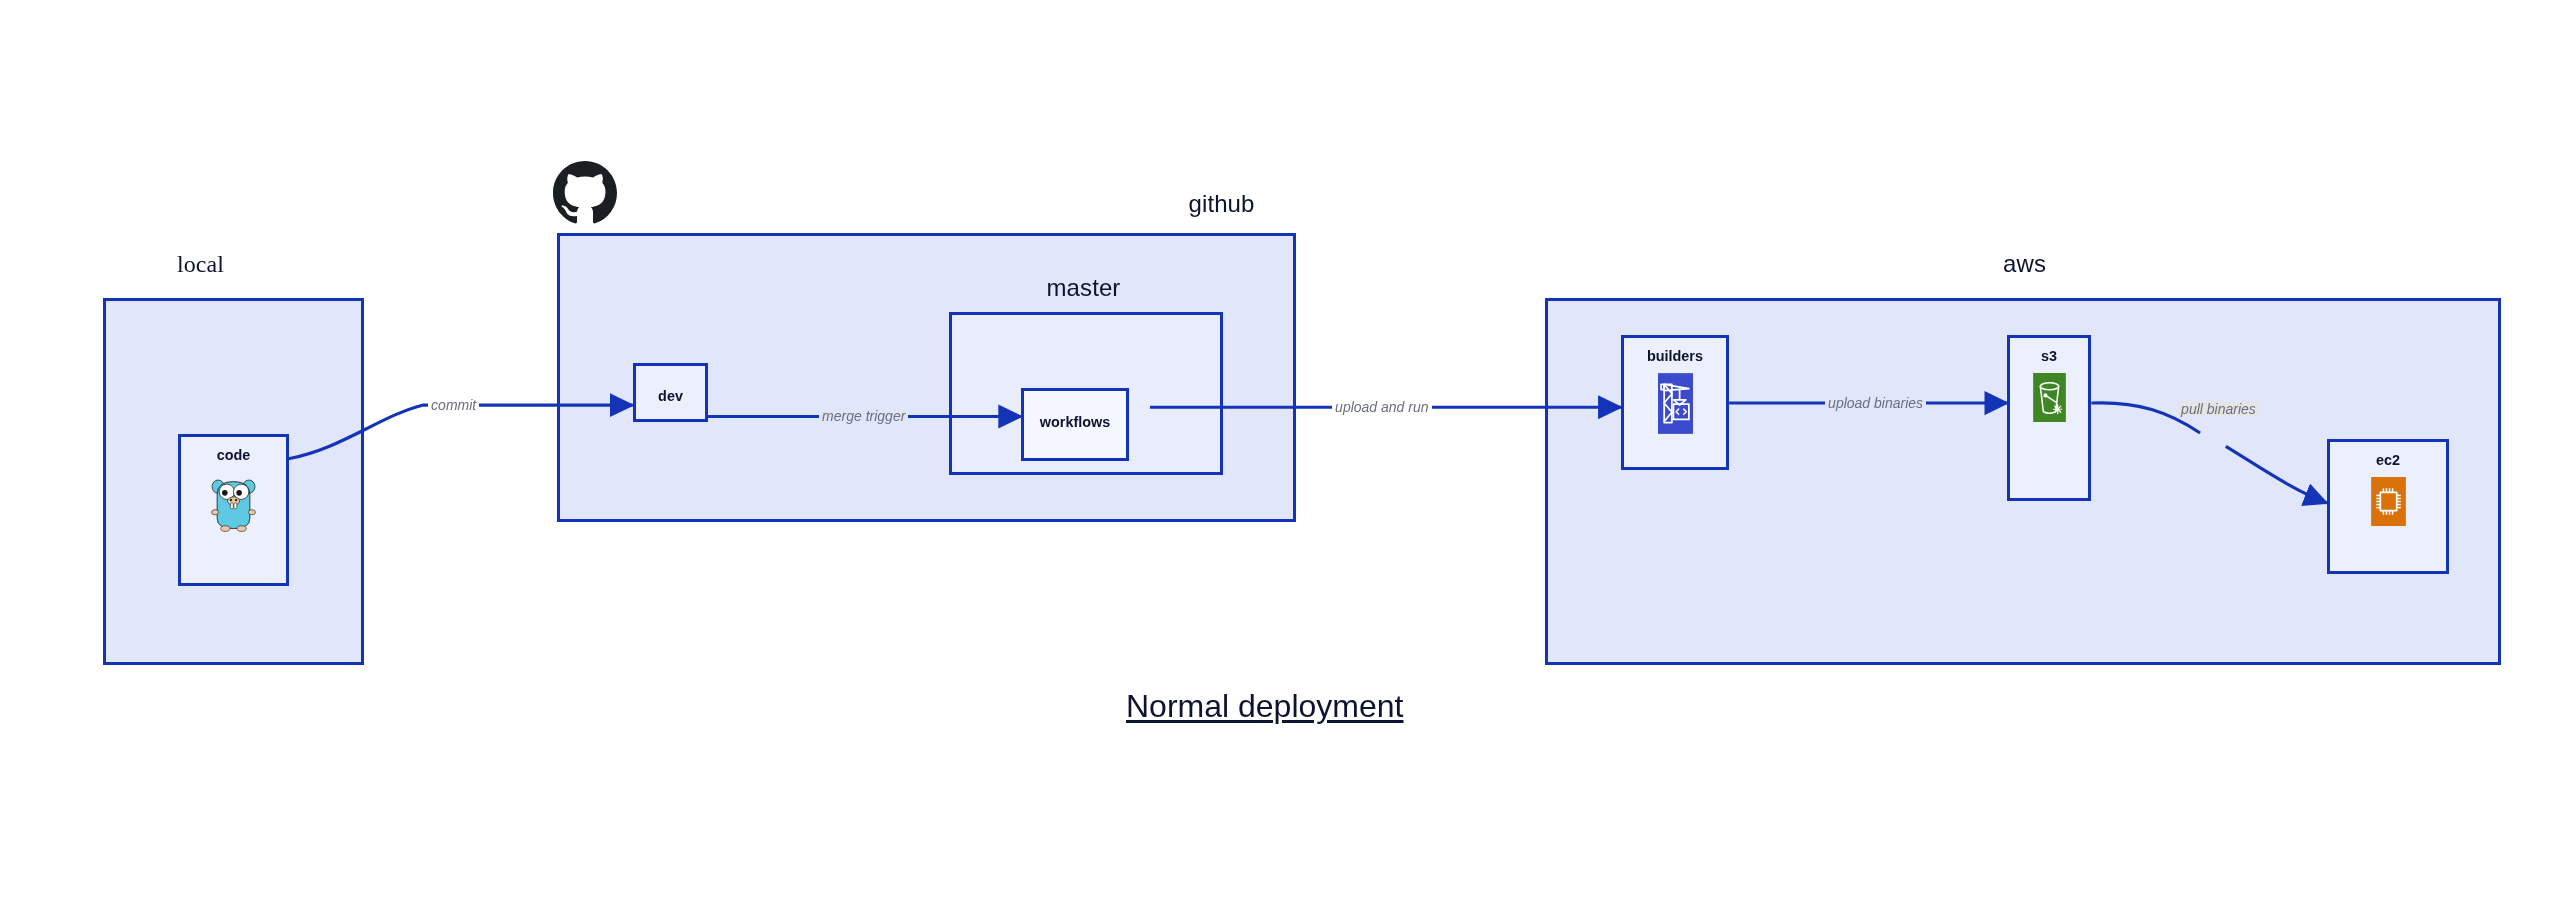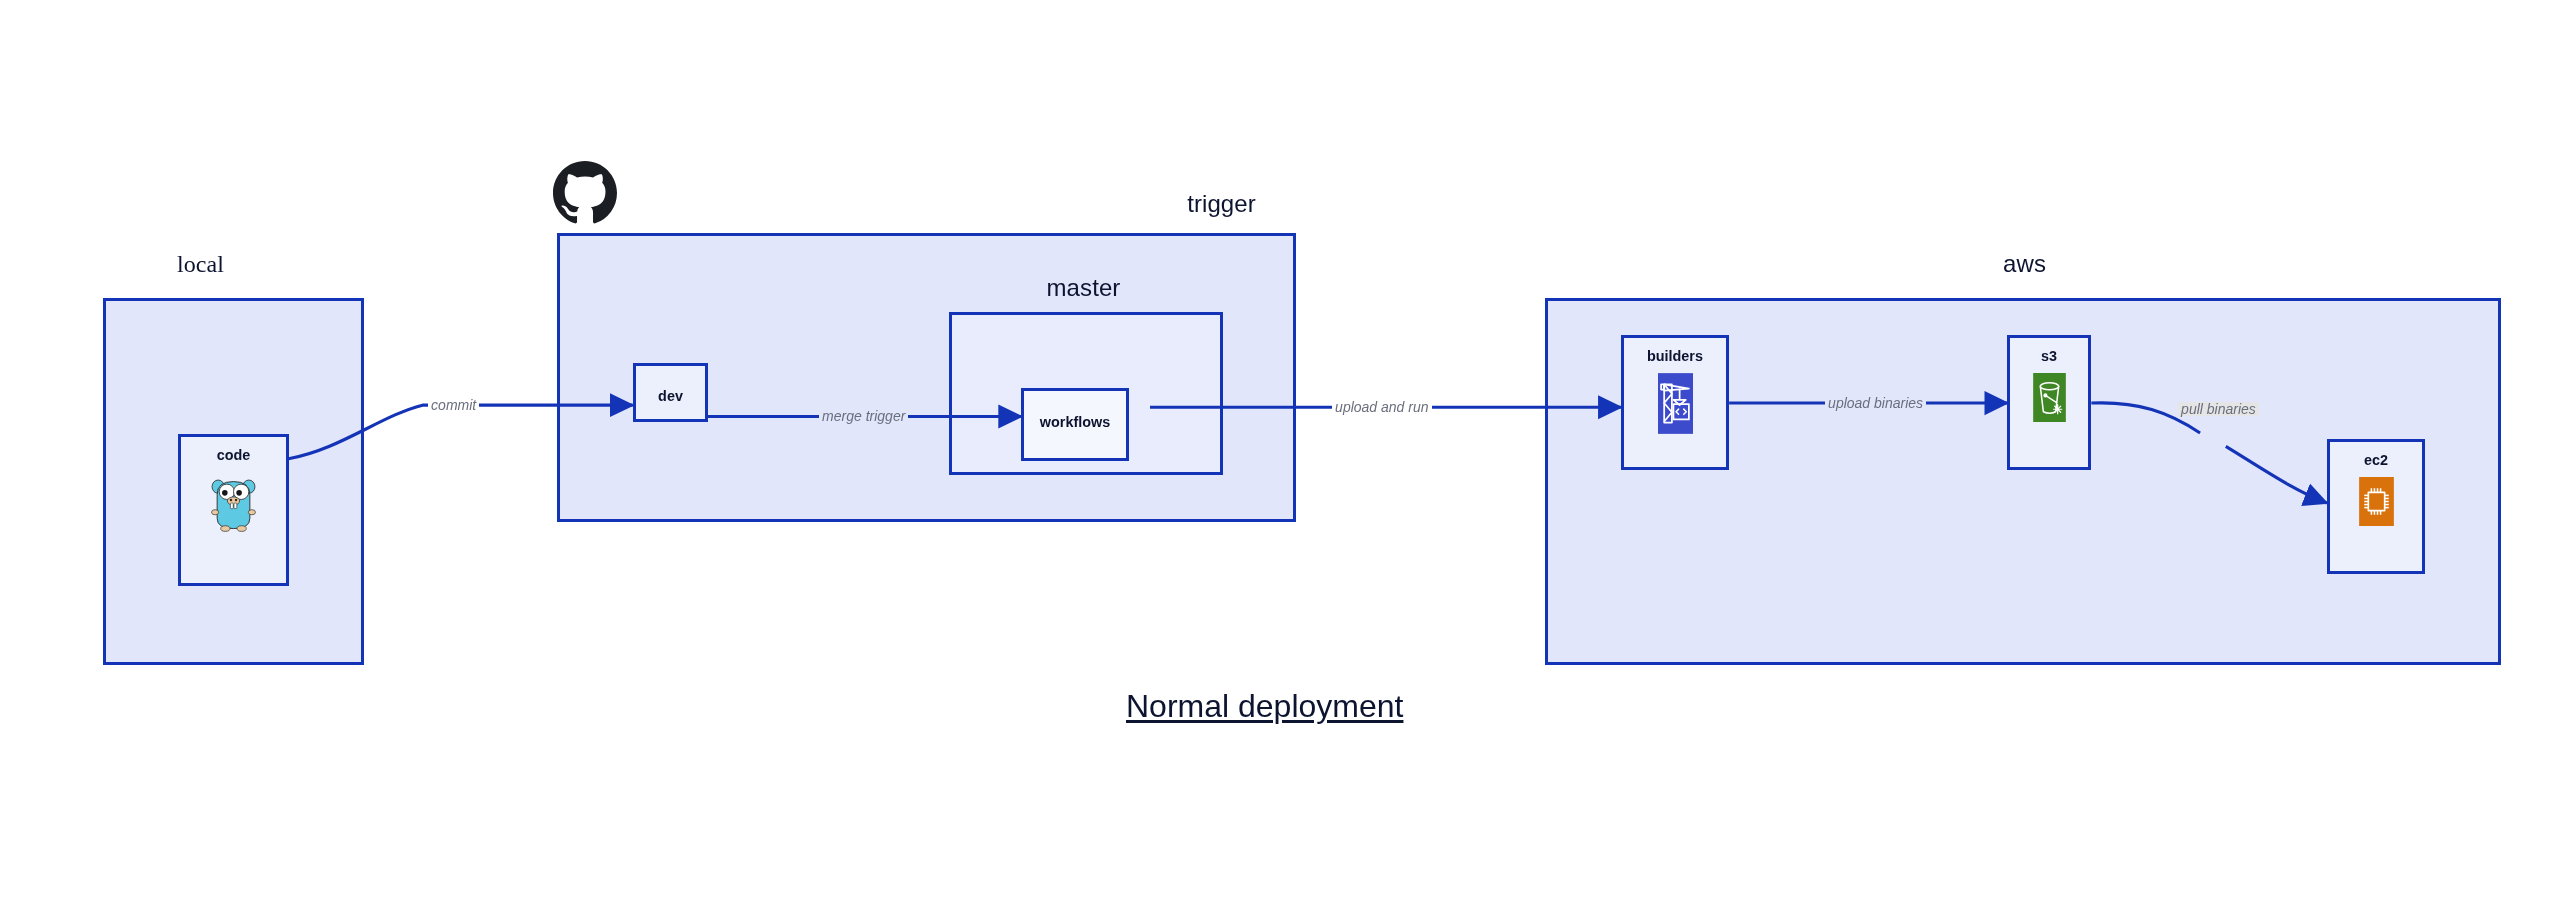--- a/index.html
+++ b/index.html
@@ -144,21 +144,21 @@
       <path fill="#1b1f23" fill-rule="evenodd" d="M8 0C3.58 0 0 3.58 0 8c0 3.54 2.29 6.53 5.47 7.59.4.07.55-.17.55-.38
         0-.19-.01-.82-.01-1.49-2.01.37-2.53-.49-2.69-.94-.09-.23-.48-.94-.82-1.13-.28-.15-.68-.52-.01-.53.63-.01
         1.08.58 1.23.82.72 1.21 1.87.87 2.33.66.07-.52.28-.87.51-1.07-1.78-.2-3.64-.89-3.64-3.95
         0-.87.31-1.59.82-2.15-.08-.2-.36-1.02.08-2.12 0 0 .67-.21 2.2.82a7.42 7.42 0 0 1 2-.27c.68 0
         1.36.09 2 .27 1.53-1.04 2.2-.82 2.2-.82.44 1.1.16 1.92.08 2.12.51.56.82 1.27.82 2.15 0 3.07-1.87
         3.75-3.65 3.95.29.25.54.73.54 1.48 0 1.07-.01 1.93-.01 2.2 0 .21.15.46.55.38A8.01 8.01 0 0 0 16
         8c0-4.42-3.58-8-8-8z"></path>
     </svg>
   </span>
 
-  <div class="group-label" style="left:1139px; top:192px; width:165px;">trigger</div>
+  <div class="group-label" style="left:1139px; top:192px; width:165px;">github</div>
   <div class="abs group-box" style="left:557px; top:233px; width:739px; height:289px;"></div>
 
   <div class="abs node-box" style="left:633px; top:363px; width:75px; height:59px; padding-top:23px;">
     <div class="node-title">dev</div>
   </div>
 
   <div class="group-label" style="left:1001px; top:276px; width:165px;">master</div>
   <div class="abs group-box sub" style="left:949px; top:312px; width:274px; height:163px;"></div>
 
   <div class="abs node-box" style="left:1021px; top:388px; width:108px; height:73px; padding-top:24px; background:#f5f7fe;">
@@ -190,21 +190,21 @@
           <rect x="30" y="60" width="30" height="30"></rect>
         </g>
         <g fill="none" stroke="#ffffff" stroke-width="3" stroke-linecap="round" stroke-linejoin="round">
           <path d="M40 70 L35 75 L40 80"></path>
           <path d="M50 70 L55 75 L50 80"></path>
         </g>
       </svg>
     </span>
   </div>
 
-  <div class="abs node-box" style="left:2007px; top:335px; width:84px; height:135px; padding-top:11.3px;">
+  <div class="abs node-box" style="left:2007px; top:335px; width:84px; height:166px; padding-top:11.3px;">
     <div class="node-title">s3</div>
     <span class="node-icon" style="margin-top:9.3px;">
       <svg width="33" height="49" viewBox="0 0 64 96" xmlns="http://www.w3.org/2000/svg">
         <rect x="0" y="0" width="64" height="96" fill="#3f8624"></rect>
         <g fill="none" stroke="#ffffff" stroke-width="3" stroke-linecap="round" stroke-linejoin="round">
 
           <path d="M14 26 L20 76 Q32 82 44 76 L50 26"></path>
 
           <ellipse cx="32" cy="26" rx="18" ry="7"></ellipse>
 
@@ -215,21 +215,21 @@
             <path d="M48 62 L48 80"></path>
             <path d="M40 71 L56 71"></path>
             <path d="M42 65 L54 77"></path>
             <path d="M54 65 L42 77"></path>
           </g>
         </g>
       </svg>
     </span>
   </div>
 
-  <div class="abs node-box" style="left:2327px; top:439px; width:98px; height:135px; padding-top:11.3px;">
+  <div class="abs node-box" style="left:2327px; top:439px; width:122px; height:135px; padding-top:11.3px;">
     <div class="node-title">ec2</div>
     <span class="node-icon" style="margin-top:9.3px;">
       <svg width="35" height="49" viewBox="0 0 68 96" xmlns="http://www.w3.org/2000/svg">
         <rect x="0" y="0" width="68" height="96" fill="#d9720b"></rect>
         <g fill="none" stroke="#ffffff" stroke-width="3.2" stroke-linejoin="round">
           <rect x="18" y="30" width="32" height="36"></rect>
         </g>
         <g stroke="#ffffff" stroke-width="3" stroke-linecap="butt">
 
           <path d="M24 30 L24 22"></path>

